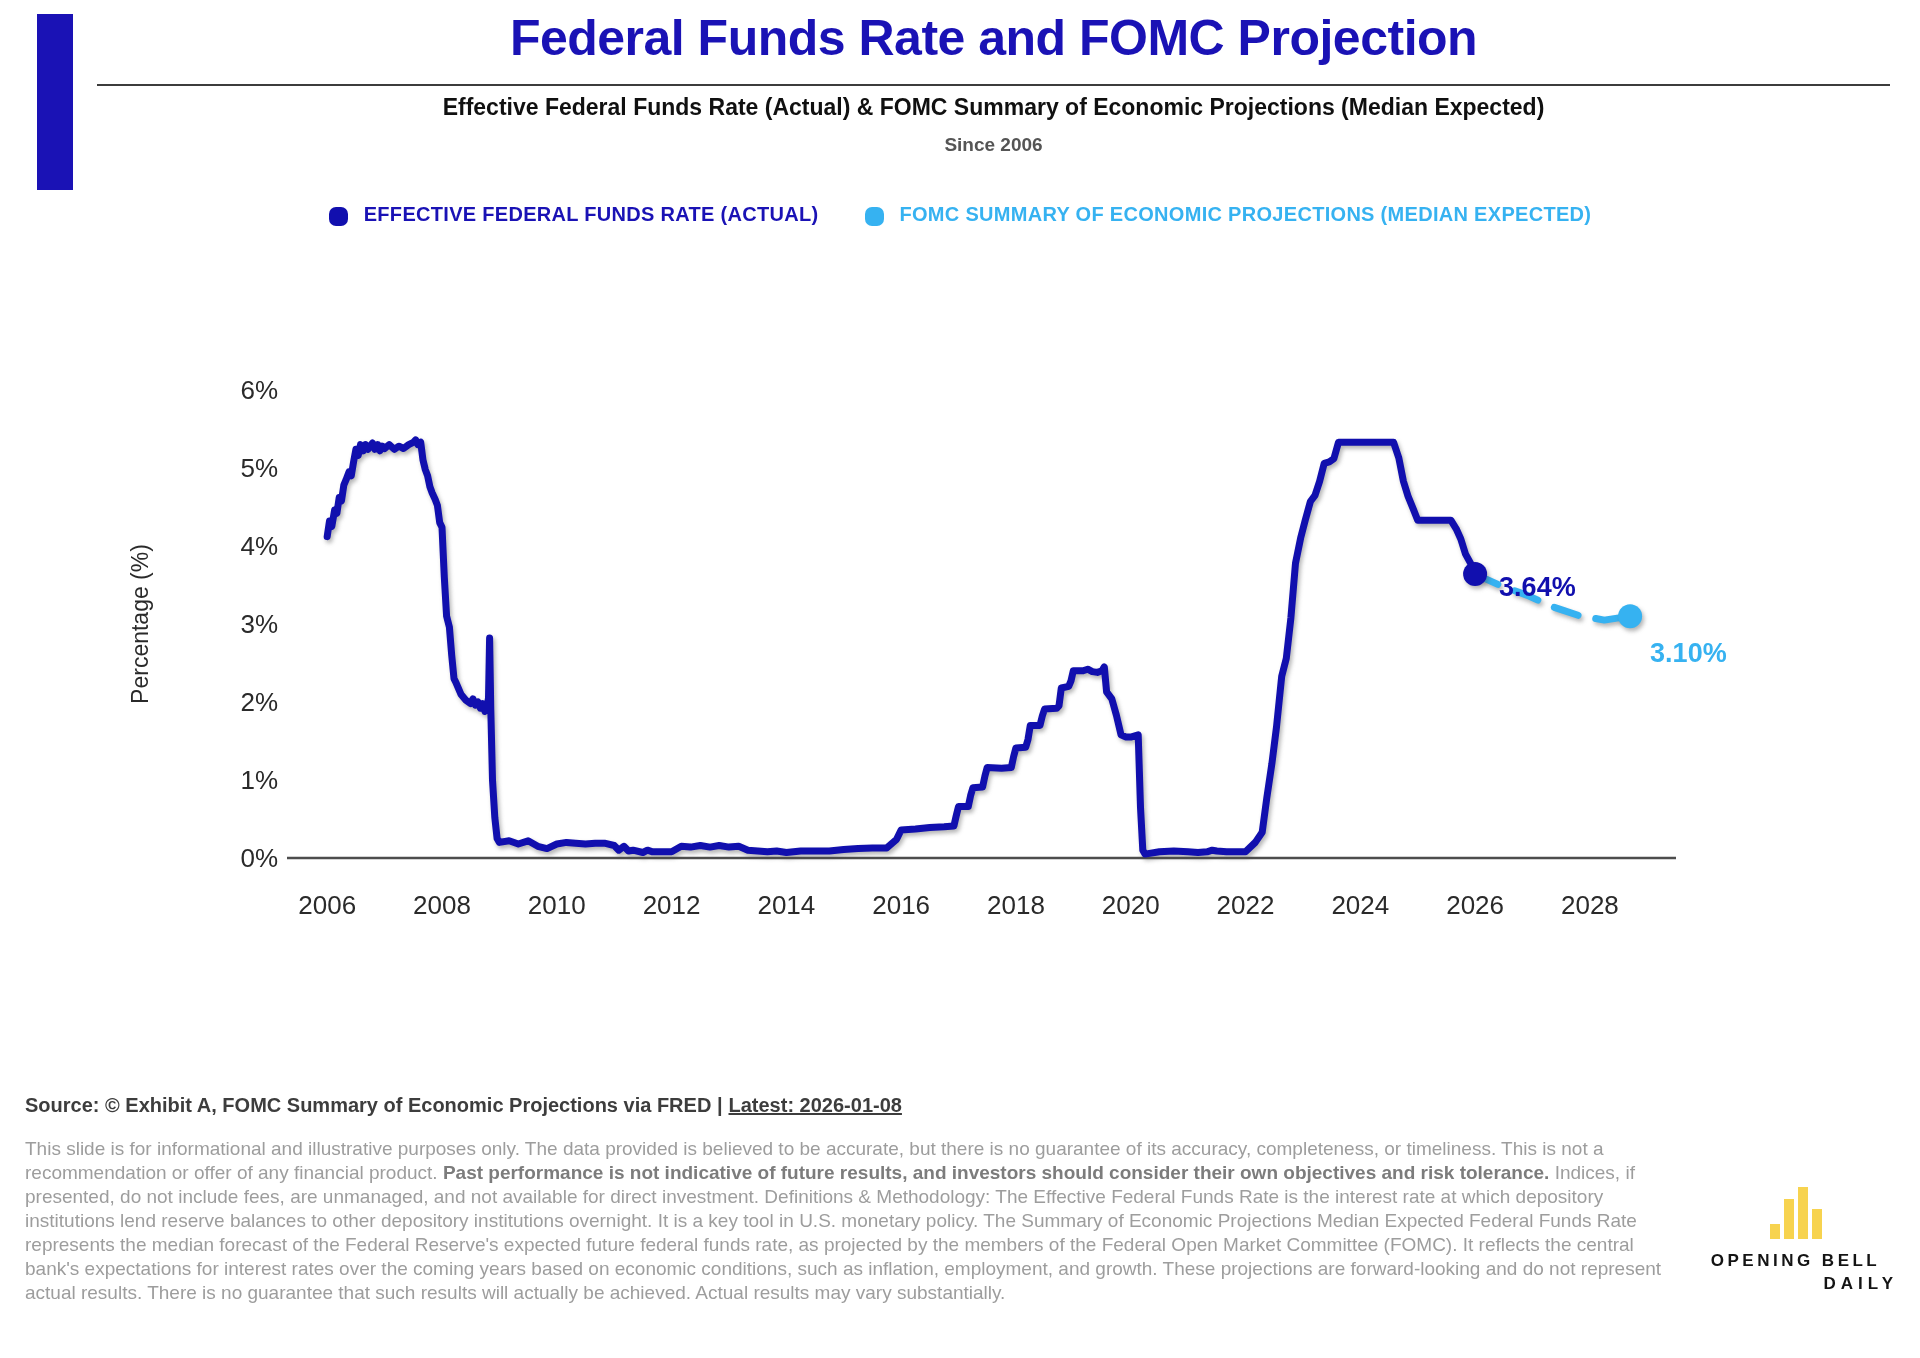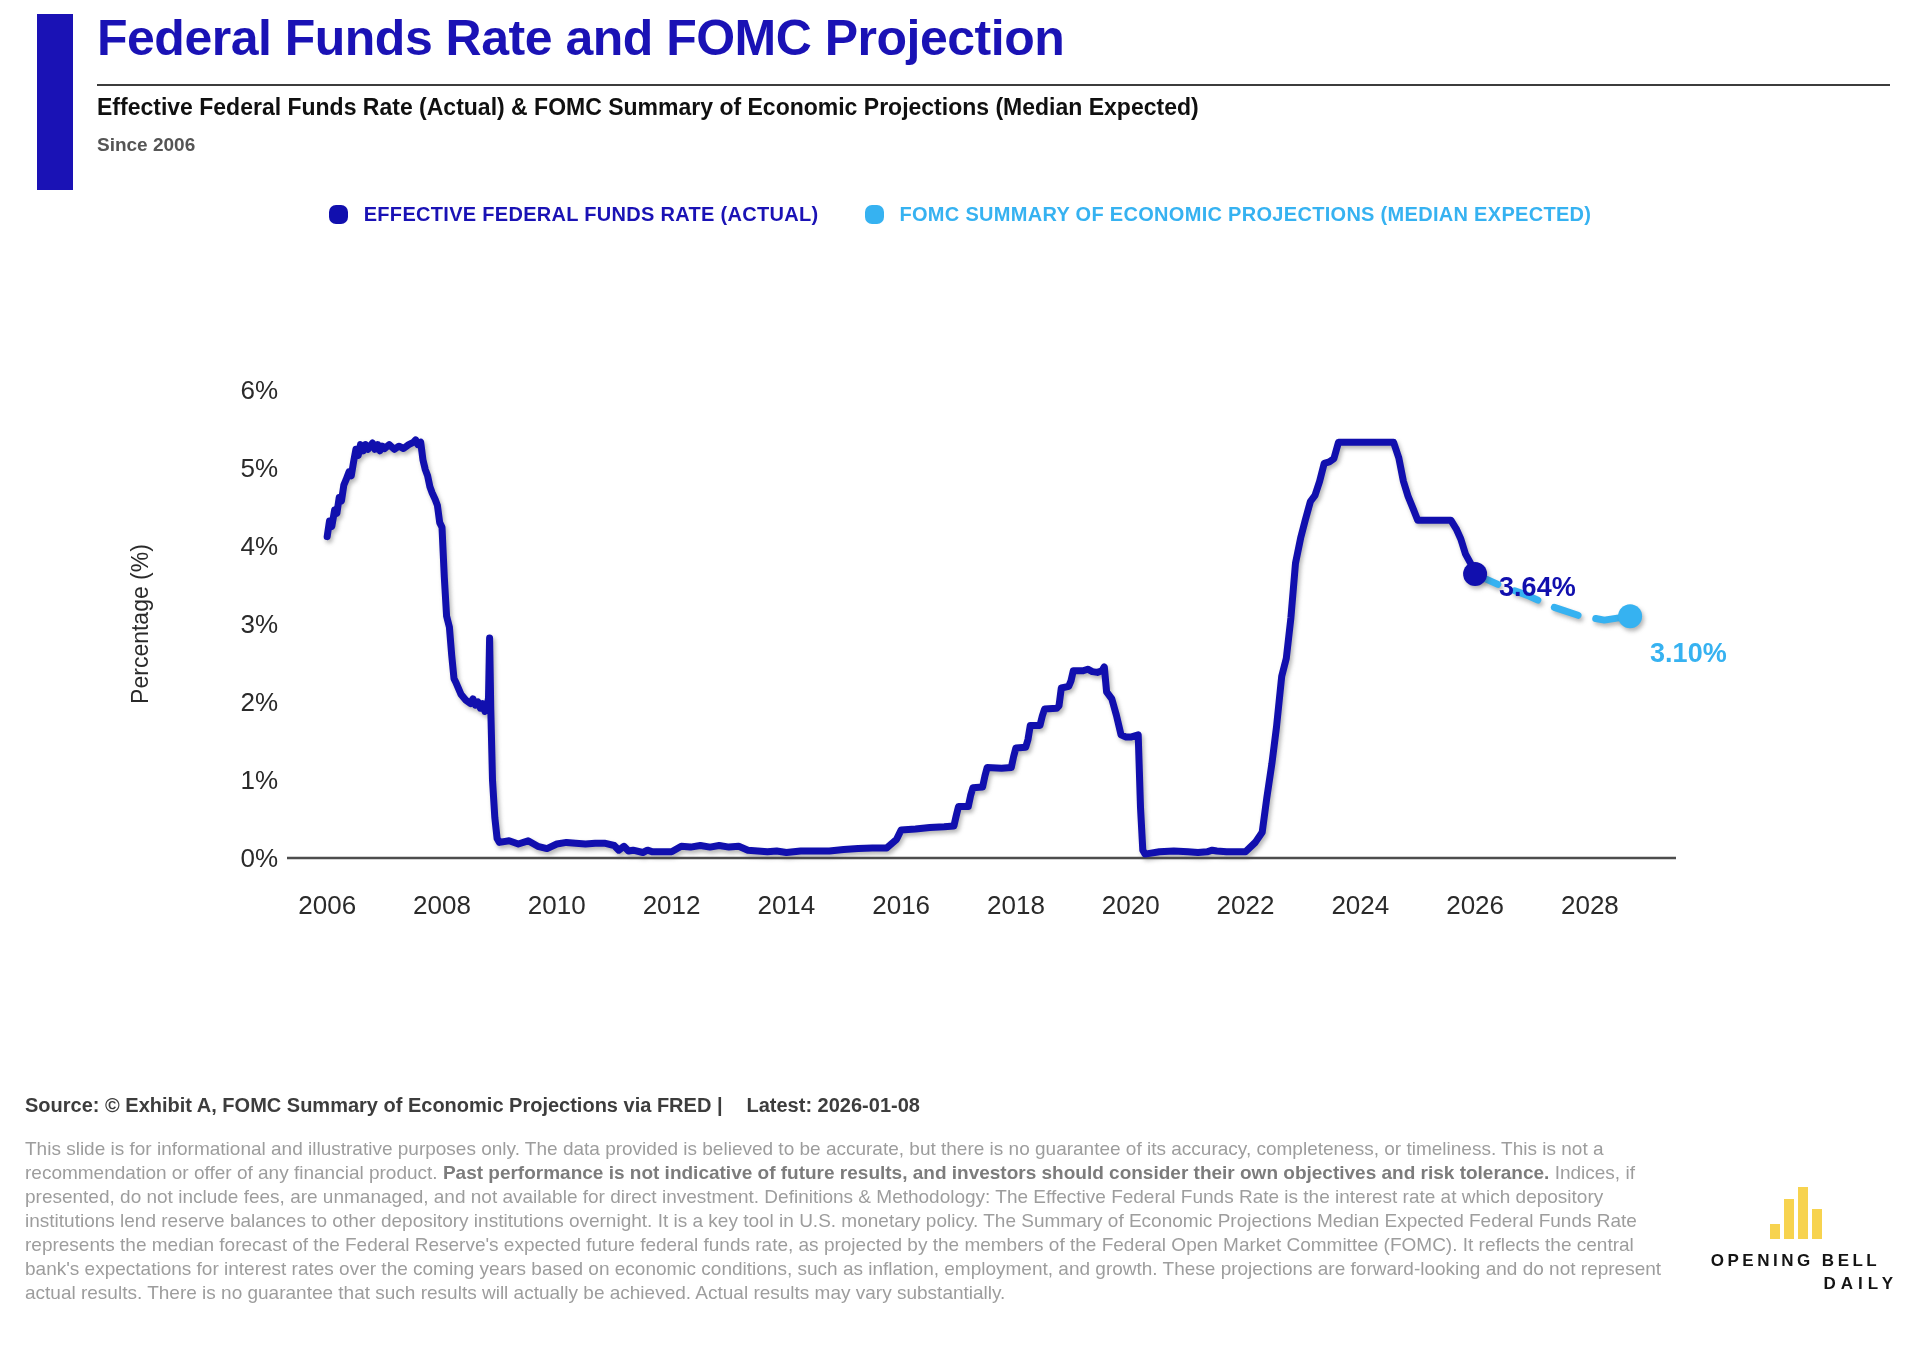--- a/index.html
+++ b/index.html
@@ -2,42 +2,42 @@
 <html><head>
 <meta charset="utf-8">
 <style>
   html,body{margin:0;padding:0;background:#ffffff;}
   .slide{
     position:relative;width:1920px;height:1358px;background:#ffffff;
     font-family:"Liberation Sans",sans-serif;overflow:hidden;
   }
   
   .accent-bar{position:absolute;left:37px;top:14px;width:36px;height:176px;background:#1a12b5;}
-  .header{position:absolute;left:97px;top:10px;right:30px;}
+  .header{position:absolute;left:97px;top:10px;right:30px;text-align:center;}
   .title{margin:0;font-size:50px;font-weight:800;color:#1a12b5;letter-spacing:-0.5px;line-height:1.15;}
   .title-rule{border:none;border-top:2px solid #3c3c3c;margin:16px 0 0 0;width:100%;}
   .subtitle{margin-top:8px;font-size:23px;font-weight:700;color:#101010;}
   .since{margin-top:13px;font-size:19px;font-weight:700;color:#555555;}
   
   .legend{position:absolute;left:0;top:203px;width:100%;display:flex;justify-content:center;align-items:center;gap:46px;}
-  .legend-item{display:flex;align-items:center;gap:16px;}
+  .legend-item{display:flex;align-items:flex-end;gap:16px;}
   .legend-dot{width:19px;height:19px;border-radius:7px;flex:0 0 auto;}
   .legend-label{font-size:20px;font-weight:700;letter-spacing:0.3px;white-space:nowrap;}
   
   #chart{position:absolute;left:0;top:200px;width:1920px;height:760px;pointer-events:none;}
   .ytick,.xtick{font-size:26px;fill:#2a2a2a;font-family:"Liberation Sans",sans-serif;}
   .axis-title{font-size:23px;fill:#2a2a2a;font-family:"Liberation Sans",sans-serif;}
   .seriesline{fill:none;stroke-linejoin:round;stroke-linecap:round;filter:drop-shadow(2px 3px 2px rgba(70,70,70,0.40));}
   .series-dashed{stroke-dasharray:25 18;}
   .endpoint{filter:drop-shadow(2px 3px 2px rgba(70,70,70,0.40));}
   .endlabel{font-size:27px;font-weight:800;font-family:"Liberation Sans",sans-serif;}
   
   .footer{position:absolute;left:25px;top:1094px;width:1660px;}
   .source-line{font-size:20px;font-weight:600;color:#3d3d3d;}
-  .latest{margin-left:24px;cursor:pointer;}
+  .latest{text-decoration:underline;margin-left:6px;cursor:pointer;}
   .disclaimer{margin:20px 0 0 0;font-size:19px;line-height:24px;color:#9d9d9d;font-weight:400;}
   .disclaimer b{color:#7c7c7c;font-weight:700;}
   
   .logo{position:absolute;right:22px;top:1185px;width:205px;text-align:center;}
   .logo-bars{display:flex;justify-content:center;align-items:flex-end;gap:4px;height:54px;}
   .logo-bar{width:10px;background:#f7d34f;}
   .logo-line1{margin-top:12px;font-size:17px;font-weight:800;letter-spacing:3.5px;color:#141414;}
   .logo-line2{margin-top:3px;font-size:17px;font-weight:800;letter-spacing:5px;color:#141414;text-align:right;}
 </style>
 </head>

